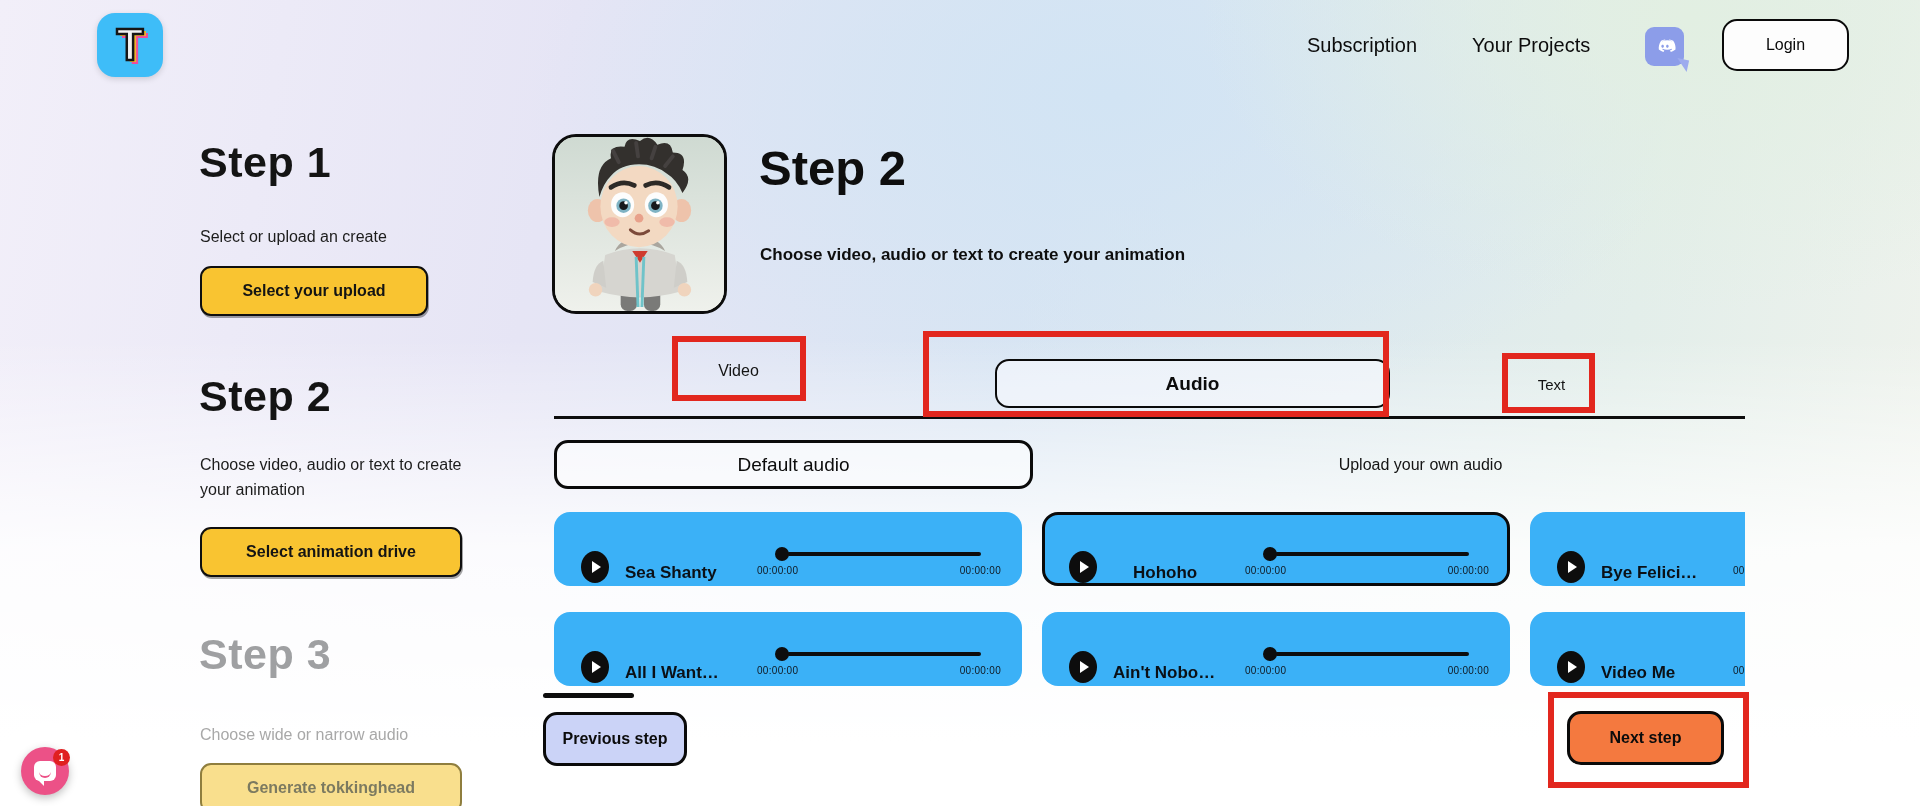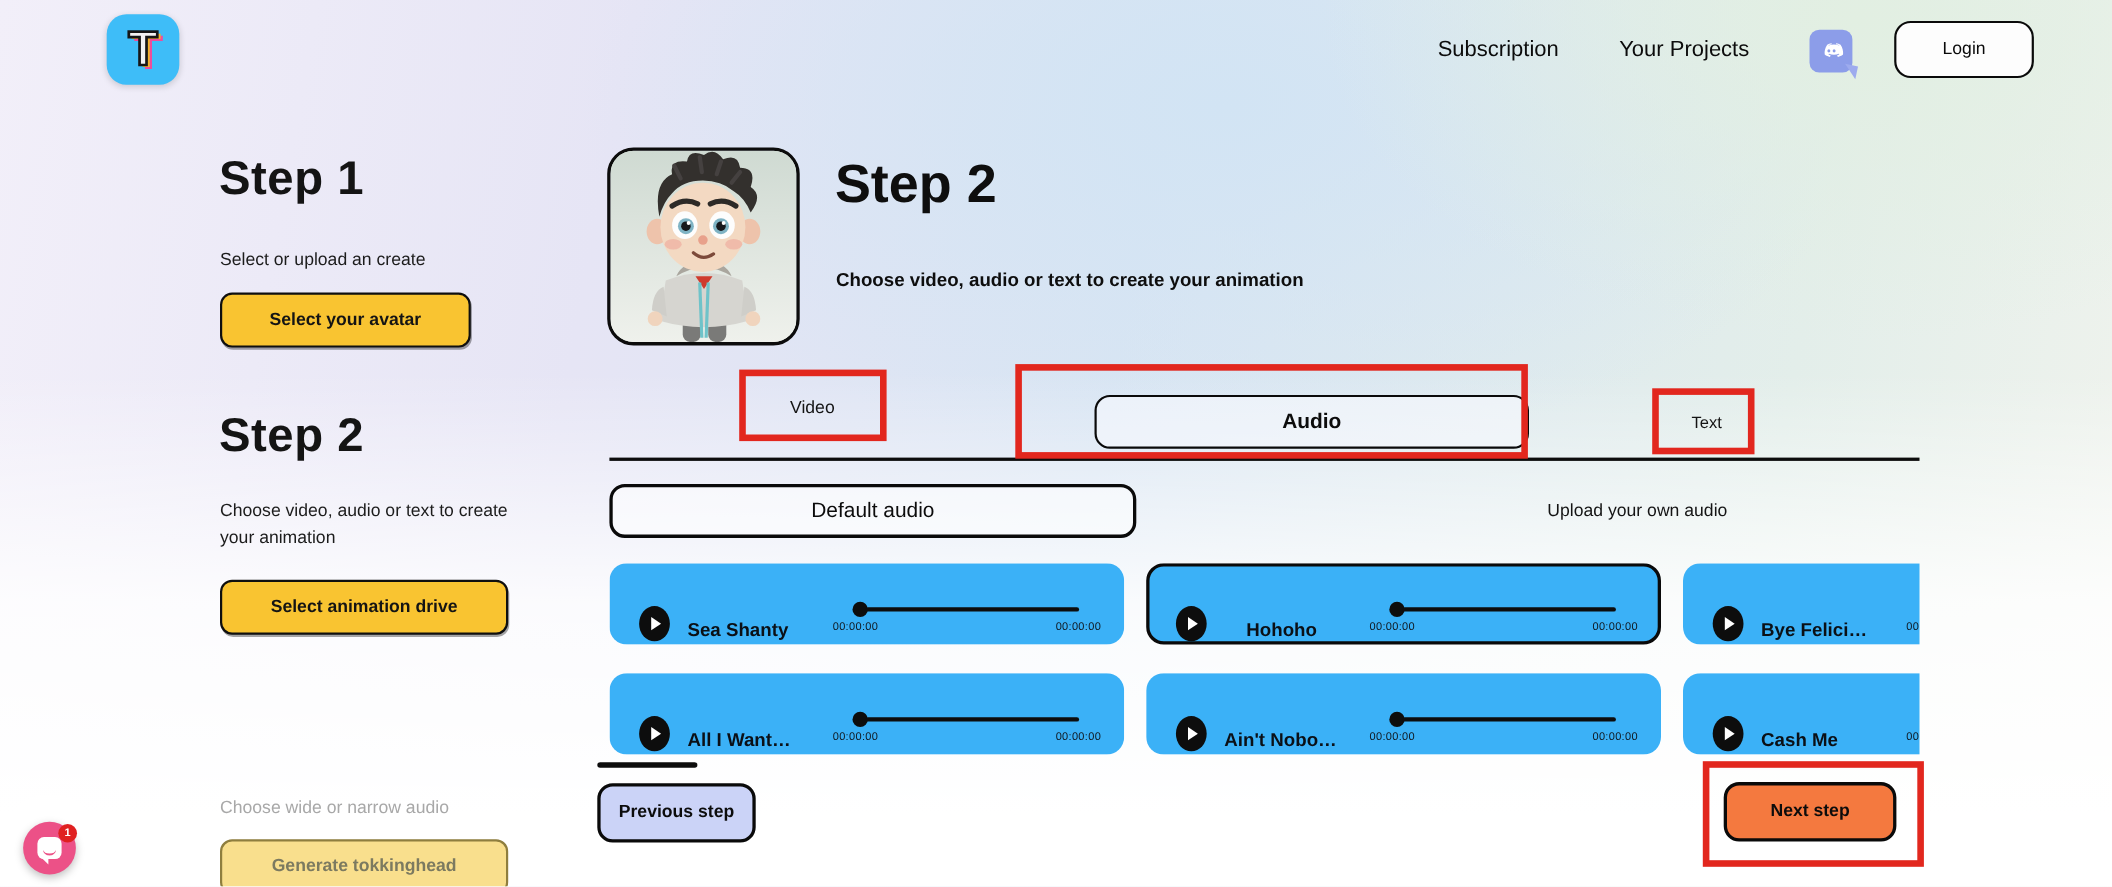--- a/index.html
+++ b/index.html
@@ -96,21 +96,21 @@
   .an-next  { left:1548px; top:692px; width:201px; height:96px; }
 
   
   .src-default {
     left:554px; top:440px; width:479px; height:49px; border-radius:14px;
     border:3px solid #0a0a0a; background:rgba(255,255,255,.55);
     display:flex; align-items:center; justify-content:center;
     font-size:19px; font-weight:400; color:#0c0c0c; cursor:pointer;
   }
   .src-upload {
-    left:1196px; top:440px; width:585px; height:49px;
+    left:1128px; top:440px; width:585px; height:49px;
     display:flex; align-items:center; justify-content:center;
     font-size:16px; color:#141414; cursor:pointer;
   }
 
   
   .cards-clip { left:554px; top:512px; width:1191px; height:176px; overflow:hidden; }
   .cards-grid {
     position:absolute; left:0; top:0; width:1444px;
     display:grid; grid-template-columns:468px 468px 468px; grid-column-gap:20px; grid-row-gap:26px;
   }
@@ -190,26 +190,27 @@
     <svg width="26" height="26" viewBox="0 0 24 24">
       <path fill="#ffffff" d="M19.6 6.2a15 15 0 0 0-3.6-1.2l-.3.6c1.4.4 2.5.9 3.1 1.4a11.3 11.3 0 0 0-9.6 0c.6-.5 1.7-1 3.1-1.4l-.3-.6c-1.3.2-2.5.7-3.6 1.2-1.9 2.8-2.4 5.5-2.1 8.2 1.4 1.1 2.9 1.7 4.3 2.1l.8-1.3c-.7-.3-1.4-.6-2-1.1l.5-.4c1.2.6 2.6.9 4.1.9s2.9-.3 4.1-.9l.5.4c-.6.5-1.3.8-2 1.1l.8 1.3c1.4-.4 2.9-1 4.3-2.1.3-3-.4-5.6-2.1-8.2zM9.8 12.7c-.7 0-1.2-.6-1.2-1.4 0-.8.5-1.4 1.2-1.4s1.2.6 1.2 1.4c0 .8-.5 1.4-1.2 1.4zm4.4 0c-.7 0-1.2-.6-1.2-1.4 0-.8.5-1.4 1.2-1.4s1.2.6 1.2 1.4c0 .8-.5 1.4-1.2 1.4z"></path>
     </svg>
   </div>
   <div class="abs login-btn">
     <span>Login</span>
   </div>
 
   <div class="abs step-title t1">Step 1</div>
   <div class="abs step-desc d1">Select or upload an create</div>
-  <div class="abs side-btn b1">Select your avatar</div>
+  <div class="abs side-btn b1">Select your upload</div>
 
   <div class="abs step-title t2">Step 2</div>
   <div class="abs step-desc d2">Choose video, audio or text to create your animation</div>
   <div class="abs side-btn b2">Select animation drive</div>
 
+  <div class="abs step-title t3">Step 3</div>
   <div class="abs step-desc d3">Choose wide or narrow audio</div>
   <div class="abs side-btn b3">Generate tokkinghead</div>
 
   <div class="abs avatar-frame">
     <svg viewBox="0 0 175 180">
       <defs>
         <linearGradient id="bgG" x1="0" y1="0" x2="0" y2="1">
           <stop offset="0" stop-color="#cfdad2"></stop>
             <stop offset="1" stop-color="#eff1ec"></stop>
         </linearGradient>
@@ -357,21 +358,21 @@
               <span>00:00:00</span>
               <span>00:00:00</span>
             </span>
         </span>
       </div>
 
       <div class="audio-card">
         <span class="play-btn">
             <span class="play-tri"></span>
           </span>
-        <span class="card-title">Cash Me</span>
+        <span class="card-title">Video Me</span>
         <span class="slider-box">
 
           <span class="slider-times">
               <span>00:00:00</span>
             </span>
         </span>
       </div>
 
     </div>
   </div>

